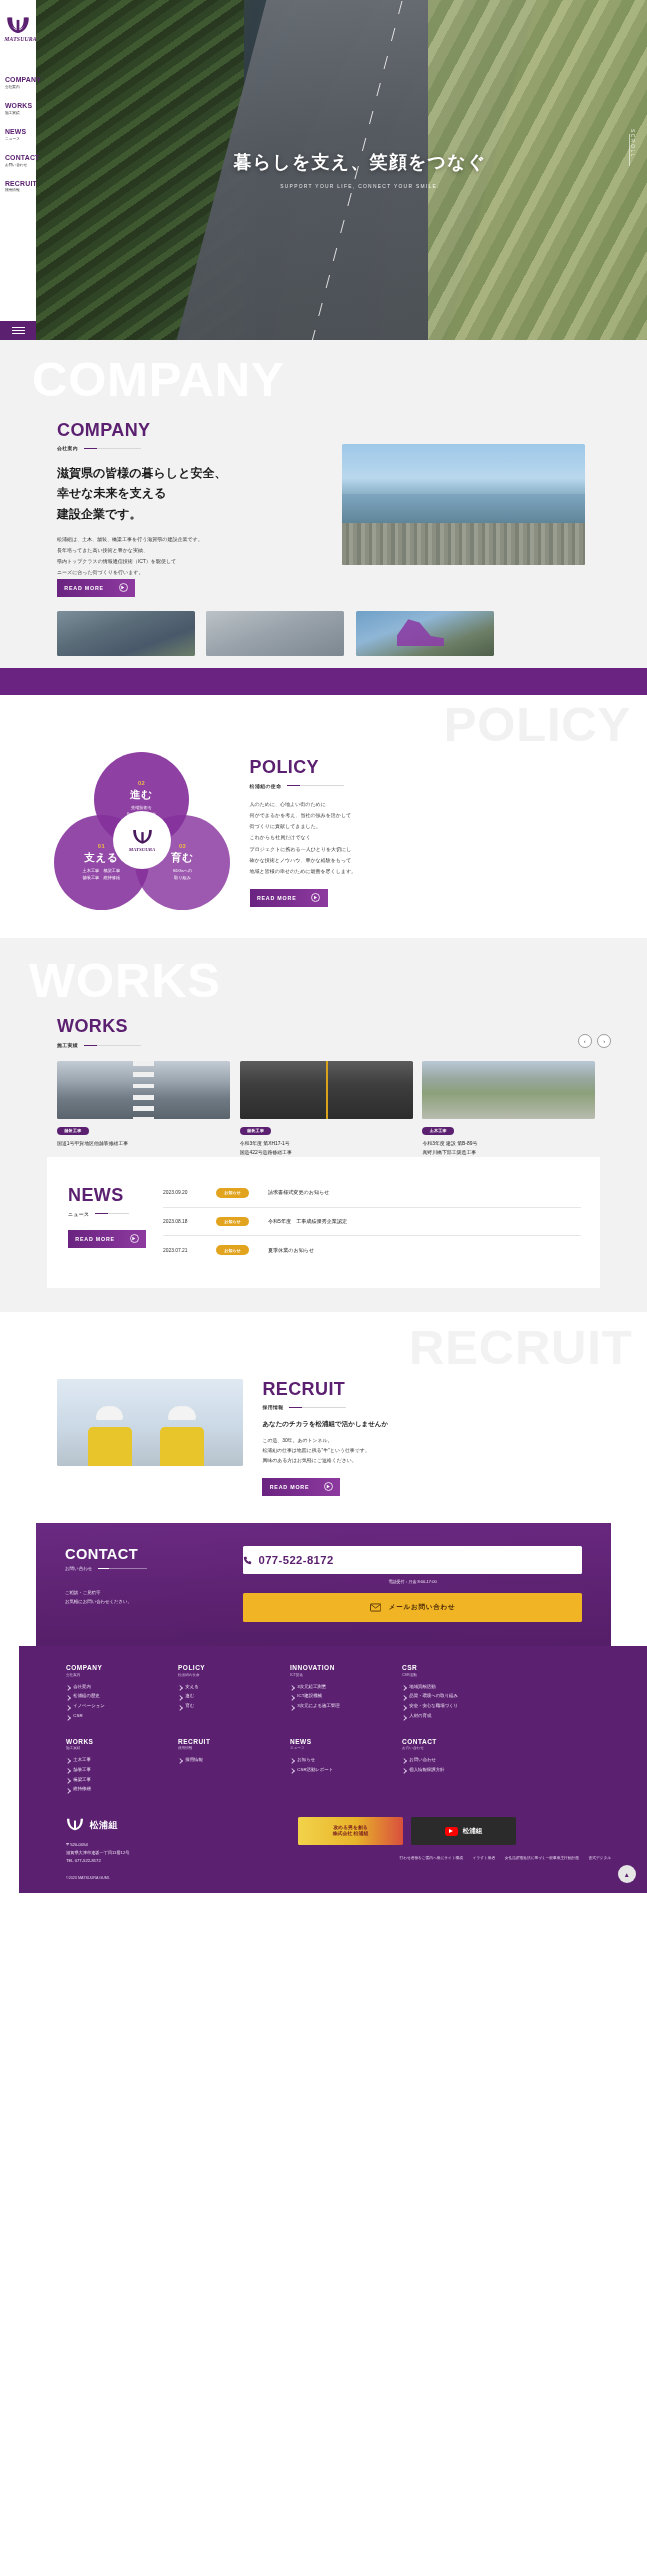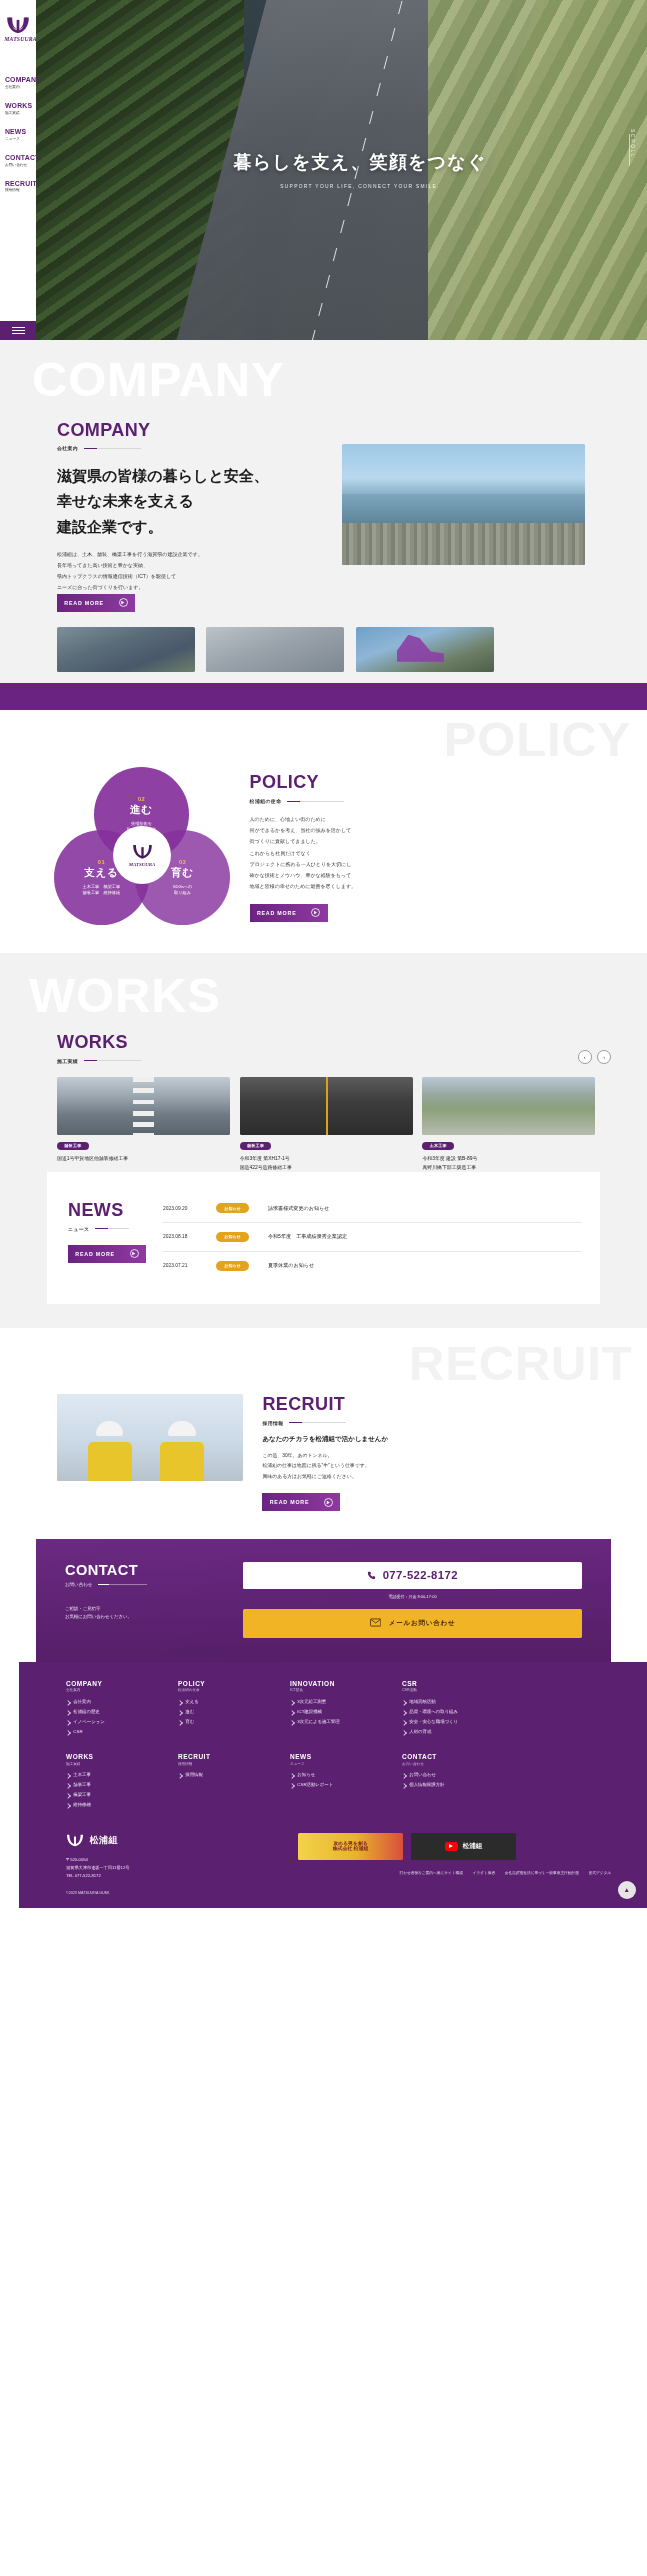--- a/index.html
+++ b/index.html
@@ -111,21 +111,21 @@
     width: 9px; height: 9px; border: 0.8px solid rgba(255,255,255,.8); border-radius: 50%;
     display:inline-flex; align-items:center; justify-content:center; font-size:4px;
   }
 
   
   .company { position: relative; background: #f2f2f2; padding: 0 0 0 0; }
   .company .ghost { position: relative; padding: 14.6px 0 0 32px; }
   .company-inner { display: flex; gap: 18px; padding: 16px 24px 0 57px; }
   .company-left { width: 267px; }
   .company-lead {
-    font-size: 15px; font-weight: bold; line-height: 1.7; color: #1c1c1c; margin-top: 11.3px;
+    font-size: 12px; font-weight: bold; line-height: 1.7; color: #1c1c1c; margin-top: 11.3px;
   }
   .company-body { font-size: 5px; line-height: 2.2; color: #333; margin-top: 9.7px; }
   .company-photo {
     width: 243px; height: 121px; border-radius: 1.6px;
     background: linear-gradient(180deg,#9ec8e8 0%,#b9d8ee 28%,#7fa7bd 45%,#5d7f8f 60%,#7e8a74 78%,#8e9079 100%);
     position: relative; overflow: hidden; margin-top: 24px;
   }
   .company-photo .lake{ position:absolute; left:0; top:42%; width:100%; height:26%; background:linear-gradient(180deg,#7ea6c0,#5d8296); }
   .company-photo .city{ position:absolute; left:0; bottom:0; width:100%; height:34%;
     background: repeating-linear-gradient(90deg,#8a8f82 0 4px,#7c8175 4px 7.3px,#999e91 7.3px 11.3px); }
@@ -228,21 +228,21 @@
   }
   .contact-inner{ position:relative; z-index:2; display:flex; gap:24px; }
   .contact-left{ width: 154px; }
   .contact-en { font-size: 14.6px; font-weight: bold; color:#fff; letter-spacing:0.4px; }
   .contact-jp-row{ display:flex; align-items:center; gap:5.7px; margin-top:4px; }
   .contact-jp{ font-size:4.5px; color:#e8dcf0; }
   .contact-rule{ height:0.8px; width:49px; background:linear-gradient(90deg,#fff 0 11.3px,rgba(255,255,255,.4) 11.3px 100%); }
   .contact-note{ font-size:4.4px; line-height:1.9; color:#f0e8f5; margin-top:18px; }
   .contact-right{ flex:1; }
   .tel-box{ background:#fff; border-radius:1.6px; height:27.5px; display:flex; align-items:center;
-    justify-content:center; gap:6.5px; }
+    justify-content:flex-start; gap:6.5px; }
   .tel-num{ font-size:11.3px; font-weight:bold; color:#5b2070; letter-spacing:0.4px; }
   .tel-hours{ text-align:center; font-size:4px; color:#efe6f4; margin-top:4.9px; }
   .mail-btn{ margin-top:9.7px; width:100%; height:29px; background:#f0b425; border:none; cursor:pointer;
     display:flex; align-items:center; justify-content:center; gap:8px;
     font-size:6.5px; font-weight:bold; color:#4a2a05; letter-spacing:0.8px; border-radius:1.6px;}
 
   
   .footer { background: #5b2070; color: #fff; padding: 18px 36px 13px 47px; }
   .fcols { display: flex; gap: 21px; }
   .fcol { width: 91px; }

